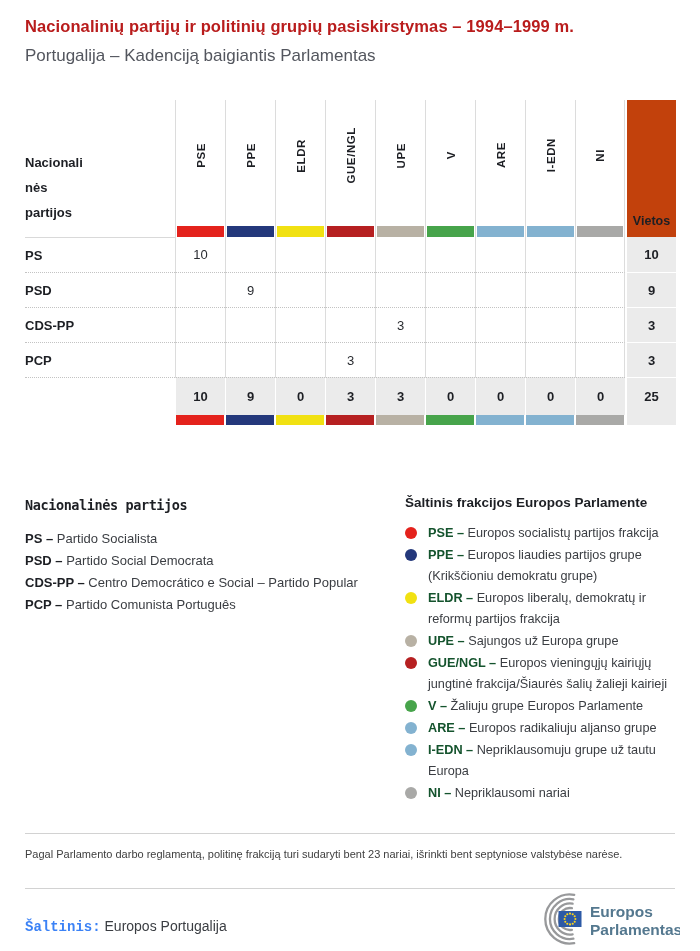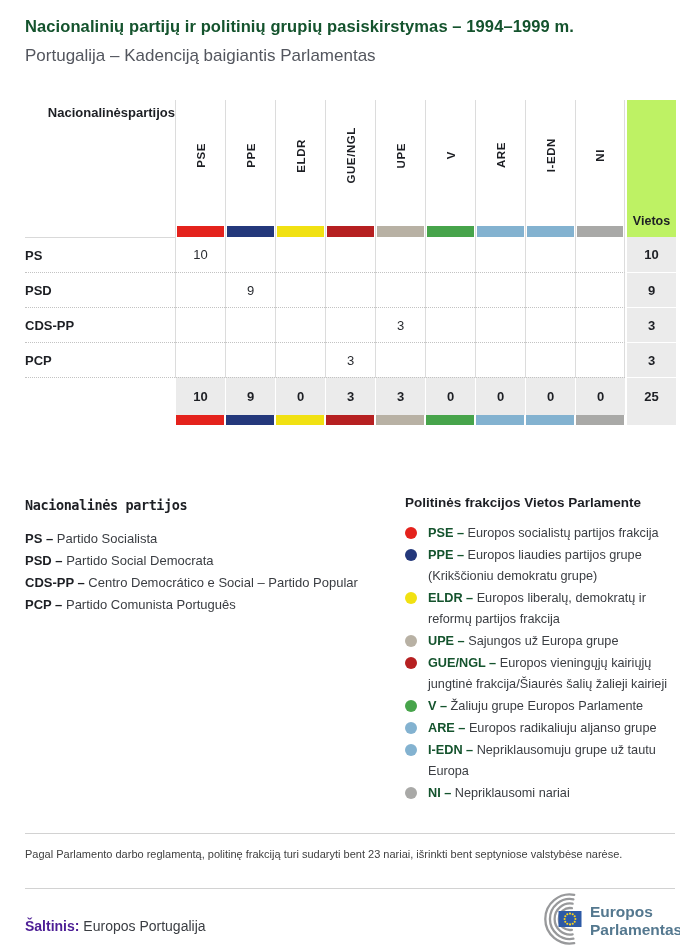--- a/index.html
+++ b/index.html
@@ -1,36 +1,36 @@
 <!DOCTYPE html>
 <html><head>
 <meta charset="utf-8">
 <style>
   html,body{margin:0;padding:0;background:#fff;}
   .page{position:relative;width:700px;height:951px;background:#ffffff;
         font-family:"Liberation Sans",sans-serif;color:#1d1f24;overflow:hidden;}
 
-  .title{position:absolute;top:17px;left:25px;font-size:16.5px;font-weight:bold;color:#14532d;letter-spacing:.1px;}
+  .title{position:absolute;top:17px;left:25px;font-size:16.5px;font-weight:bold;color:#b91c1c;letter-spacing:.1px;}
   .subtitle{position:absolute;top:46px;left:25px;font-size:17px;font-weight:normal;color:#53565e;}
 
   
   .ep-table{position:absolute;top:100px;left:25px;display:grid;
             grid-template-columns:150px repeat(9,50px) 51px;
             grid-template-rows:137px repeat(4,35px) 38px 10px;}
   .ep-table > div{box-sizing:border-box;}
 
-  .hlabel{display:flex;flex-direction:row;justify-content:flex-end;padding-bottom:12px;
+  .hlabel{display:flex;flex-direction:column;justify-content:flex-end;padding-bottom:12px;
           font-size:13px;font-weight:bold;line-height:25px;}
   .hcell{position:relative;border-left:1px solid #dcdcdc;display:flex;align-items:center;
          justify-content:center;padding-bottom:26px;}
   .hcell.last{border-right:1px solid #dcdcdc;}
   .vlabel{writing-mode:vertical-rl;transform:rotate(180deg);font-size:11.5px;font-weight:bold;
           letter-spacing:.6px;color:#1d1f24;white-space:nowrap;}
   .hbar{position:absolute;bottom:0;left:1px;right:1px;height:11px;}
-  .hseats{background:#bef264;margin-left:2px;display:flex;align-items:flex-end;justify-content:center;
+  .hseats{background:#c2410c;margin-left:2px;display:flex;align-items:flex-end;justify-content:center;
           padding-bottom:9px;font-size:12.5px;font-weight:bold;}
 
   .cell{display:flex;align-items:center;}
   .lbl{font-size:13px;font-weight:bold;padding-left:0;}
   .lbl.first{border-top:1px solid #d9d9d9;}
   .val{justify-content:center;font-size:13px;border-left:1px solid #dcdcdc;color:#2a2c31;}
   .val.last{border-right:1px solid #dcdcdc;}
   .dot-top{border-top:1px dotted #c3c3c3;}
   .seats{background:#ebebeb;margin-left:2px;justify-content:center;font-size:13px;font-weight:bold;}
   .seats.wtop{border-top:1px solid #ffffff;}
@@ -51,21 +51,21 @@
   .lg-item{display:flex;gap:11px;margin-bottom:1px;}
   .lg-dot{flex:0 0 12px;width:12px;height:12px;border-radius:50%;margin-top:4px;}
   .lg-text{font-size:12.7px;line-height:21px;color:#3a3d42;width:258px;}
   .lg-text b{color:#14532d;}
 
   
   .rule{position:absolute;left:25px;right:25px;border-top:1px solid #d2d2d2;height:0;}
   .rule1{top:833px;} .rule2{top:888px;}
   .footnote{position:absolute;top:844px;left:25px;width:652px;font-size:11px;line-height:21px;color:#404040;}
   .source{position:absolute;top:918px;left:25px;font-size:14px;color:#3a3d42;}
-  .source b{color:#4c1d95;}
+  .source b{color:#3b82f6;font-family:Liberation Mono, monospace;}
   .logo{position:absolute;top:892px;right:20px;display:flex;align-items:center;}
 </style>
 </head>
 <body>
 
 <div class="page">
 
   <div class="title">Nacionalinių partijų ir politinių grupių pasiskirstymas – 1994–1999 m.</div>
   <div class="subtitle">Portugalija – Kadenciją baigiantis Parlamentas</div>
 
@@ -189,21 +189,21 @@
 
   <div class="legend-left">
     <h3>Nacionalinės partijos</h3>
     <div class="lp-item"><b>PS –</b> <span>Partido Socialista</span></div>
     <div class="lp-item"><b>PSD –</b> <span>Partido Social Democrata</span></div>
     <div class="lp-item"><b>CDS-PP –</b> <span>Centro Democrático e Social – Partido Popular</span></div>
     <div class="lp-item"><b>PCP –</b> <span>Partido Comunista Português</span></div>
   </div>
 
   <div class="legend-right">
-    <h3>Politinės frakcijos Vietos Parlamente</h3>
+    <h3>Šaltinis frakcijos Europos Parlamente</h3>
     <div class="lg-item">
         <span class="lg-dot" style="background-color: rgb(228, 34, 28);"></span>
         <span class="lg-text"><b>PSE –</b> <span>Europos socialistų partijos frakcija</span></span>
       </div>
     <div class="lg-item">
         <span class="lg-dot" style="background-color: rgb(36, 56, 123);"></span>
         <span class="lg-text"><b>PPE –</b> <span>Europos liaudies partijos grupe (Krikščioniu demokratu grupe)</span></span>
       </div>
     <div class="lg-item">
         <span class="lg-dot" style="background-color: rgb(241, 225, 18);"></span>

